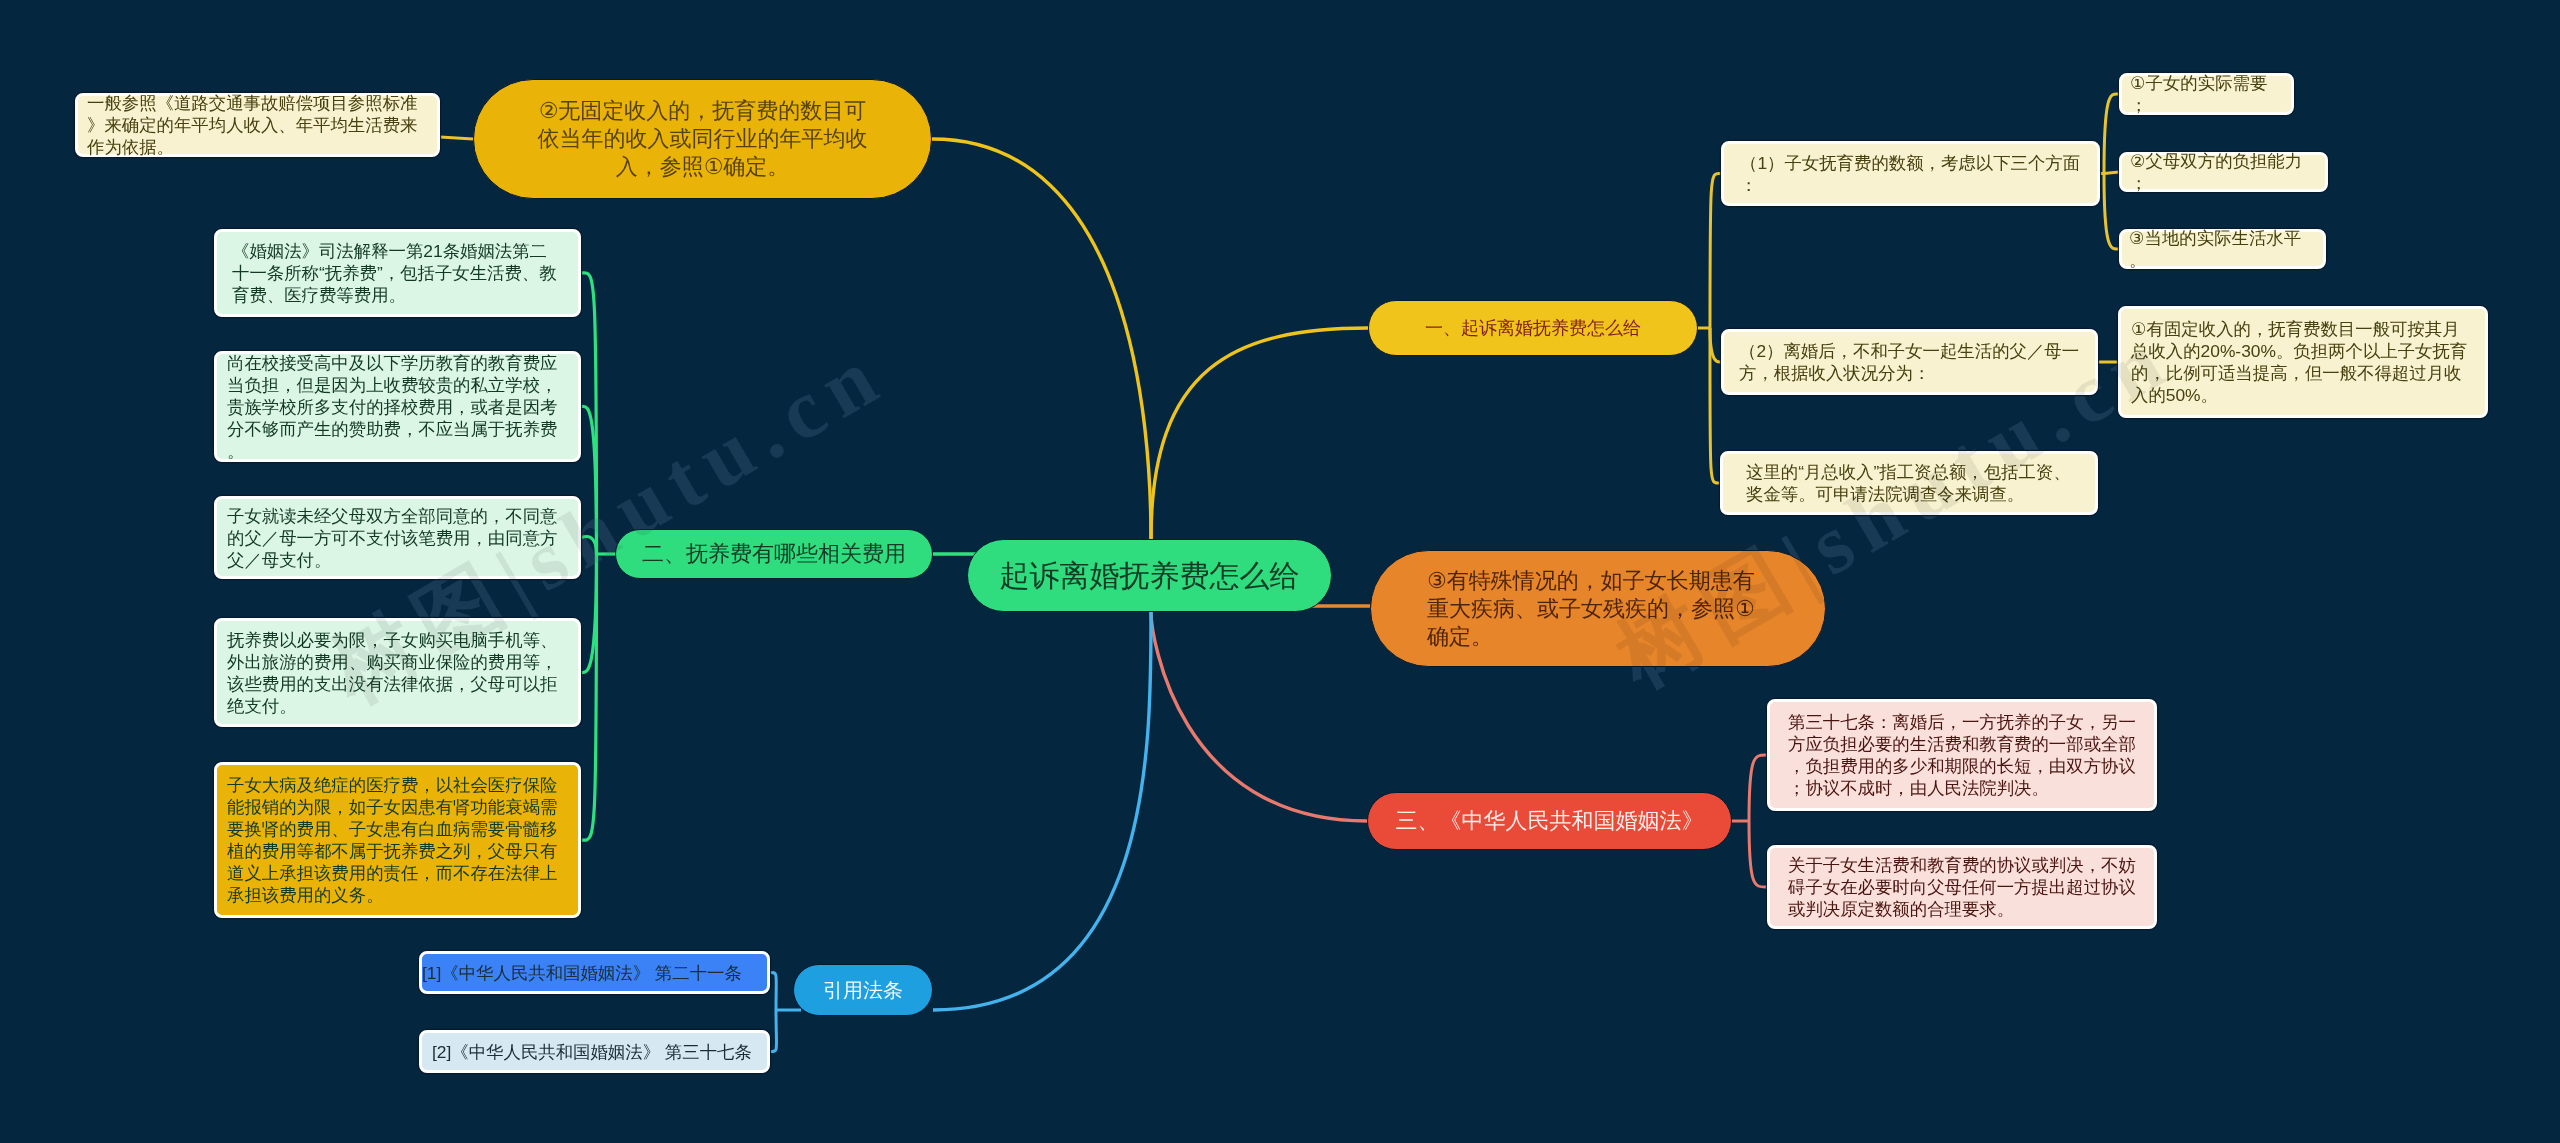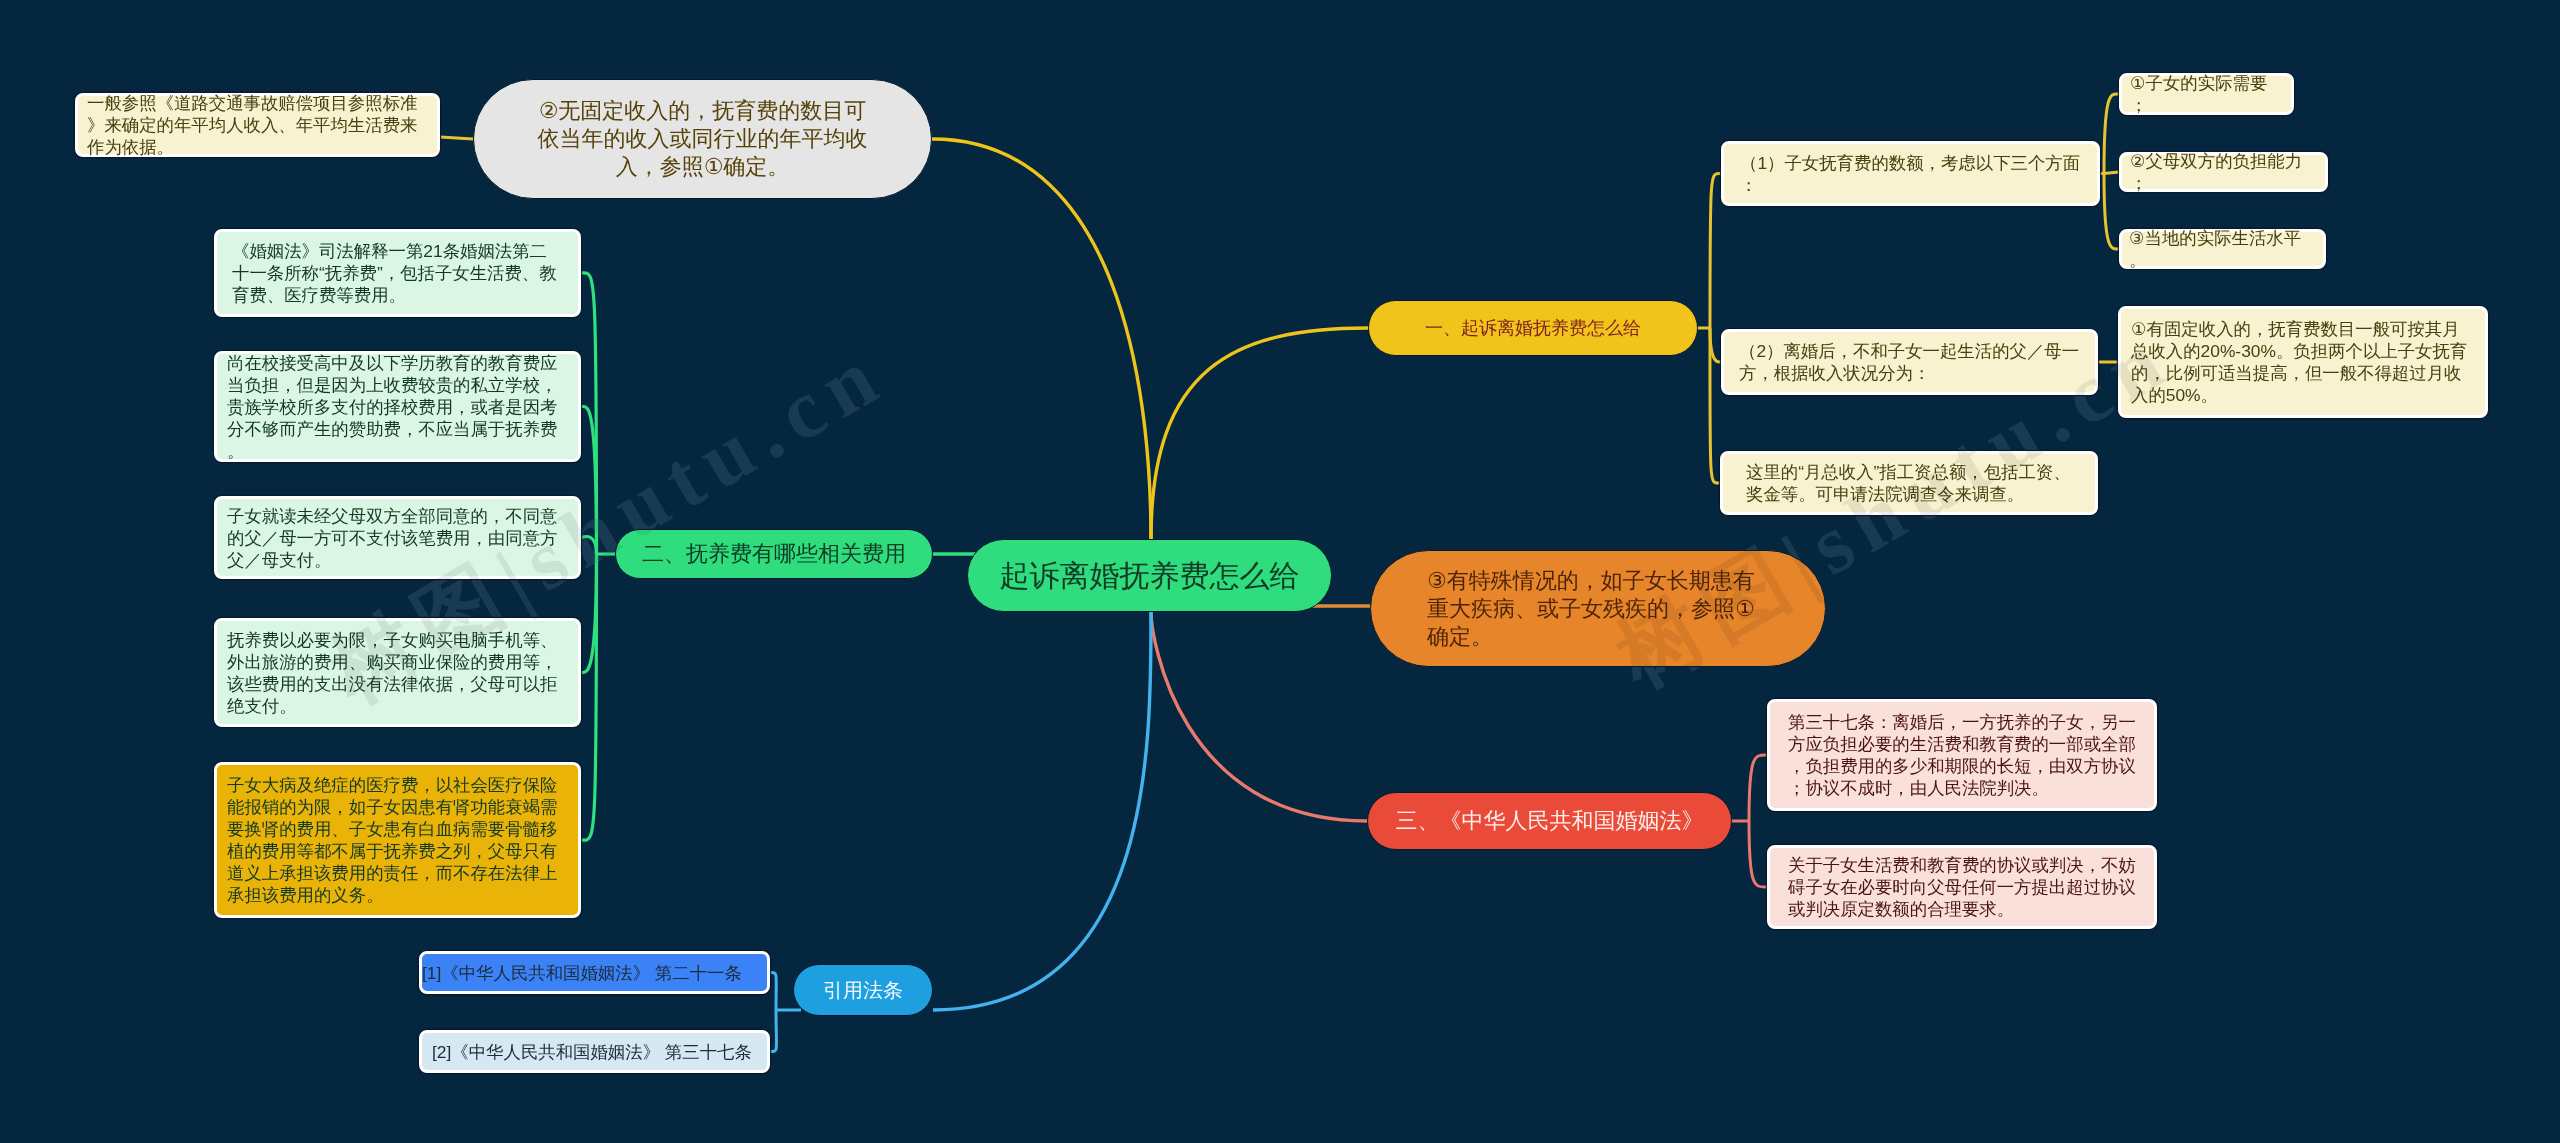--- a/index.html
+++ b/index.html
@@ -85,21 +85,21 @@
     </div>
 <div class="node rect" style="left:1721px;top:329px;width:377px;height:66px;background:#F8F2D0;color:#47400F;font-size:17.4px;line-height:22px;padding:0px 15px;justify-content:flex-end;">
       <span class="t">（2）离婚后，不和子女一起生活的父／母一方，根据收入状况分为：</span>
     </div>
 <div class="node rect" style="left:2118px;top:306px;width:370px;height:112px;background:#F8F2D0;color:#47400F;font-size:17.4px;line-height:22px;padding:0px 10px;">
       <span class="t">①有固定收入的，抚育费数目一般可按其月总收入的20%-30%。负担两个以上子女抚育的，比例可适当提高，但一般不得超过月收入的50%。</span>
     </div>
 <div class="node rect" style="left:1720px;top:451px;width:378px;height:64px;background:#F8F2D0;color:#47400F;font-size:17.4px;line-height:22px;padding:0px 23px;">
       <span class="t">这里的“月总收入”指工资总额，包括工资、奖金等。可申请法院调查令来调查。</span>
     </div>
-<div class="node pill ctr" style="left:473px;top:79px;width:459px;height:120px;background:#e5e5e5;color:#564208;font-size:22px;line-height:28px;padding:0px 58px;">
+<div class="node pill ctr" style="left:473px;top:79px;width:459px;height:120px;background:#eab308;color:#564208;font-size:22px;line-height:28px;padding:0px 58px;">
       <span class="t">②无固定收入的，抚育费的数目可依当年的收入或同行业的年平均收入，参照①确定。</span>
     </div>
 <div class="node rect" style="left:75px;top:93px;width:365px;height:64px;background:#F8F2D0;color:#47400F;font-size:17.4px;line-height:22px;padding:0px 9px;">
       <span class="t">一般参照《道路交通事故赔偿项目参照标准》来确定的年平均人收入、年平均生活费来作为依据。</span>
     </div>
 <div class="node pill ctr" style="left:615px;top:529px;width:318px;height:50px;background:#2FDC7E;color:#103B24;font-size:22px;line-height:28px;padding:0px 25px;">
       <span class="t">二、抚养费有哪些相关费用</span>
     </div>
 <div class="node rect" style="left:214px;top:229px;width:367px;height:88px;background:#DBF6E5;color:#123A23;font-size:17.4px;line-height:22px;padding:0px 15px;">
       <span class="t">《婚姻法》司法解释一第21条婚姻法第二十一条所称“抚养费”，包括子女生活费、教育费、医疗费等费用。</span>

